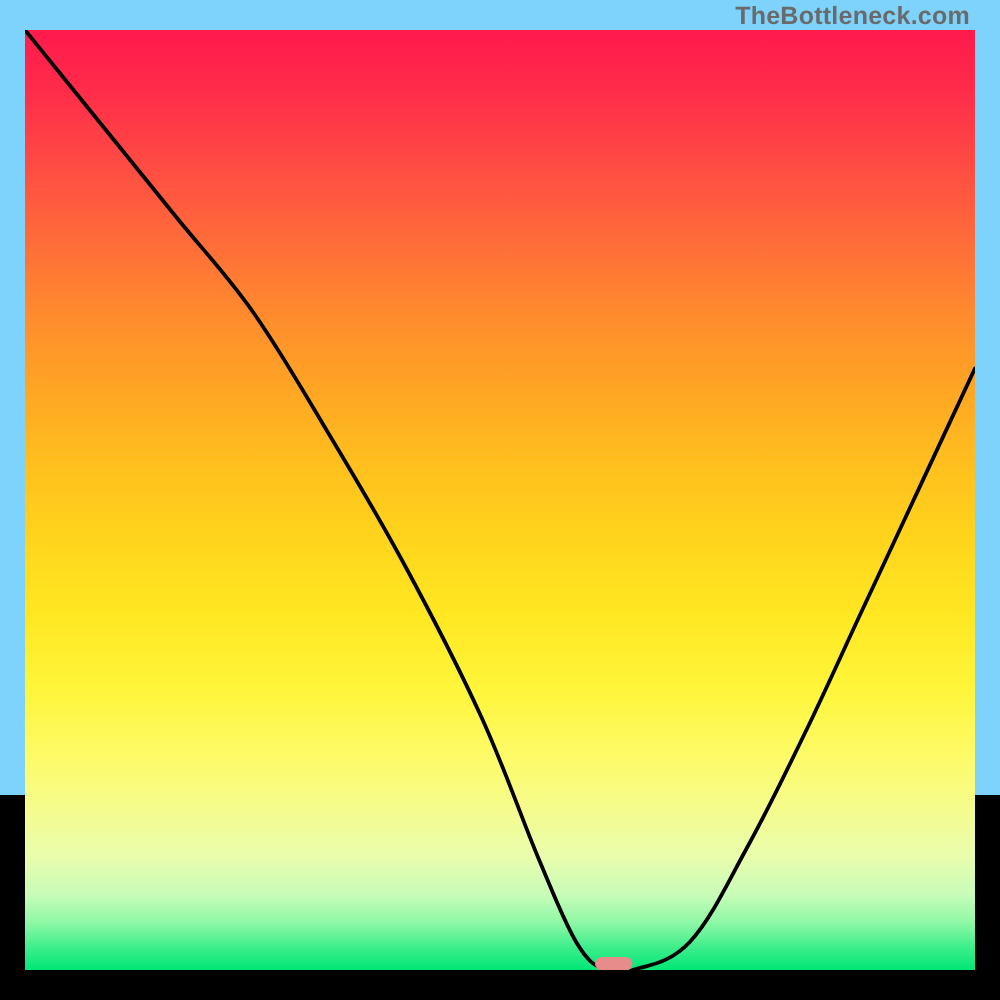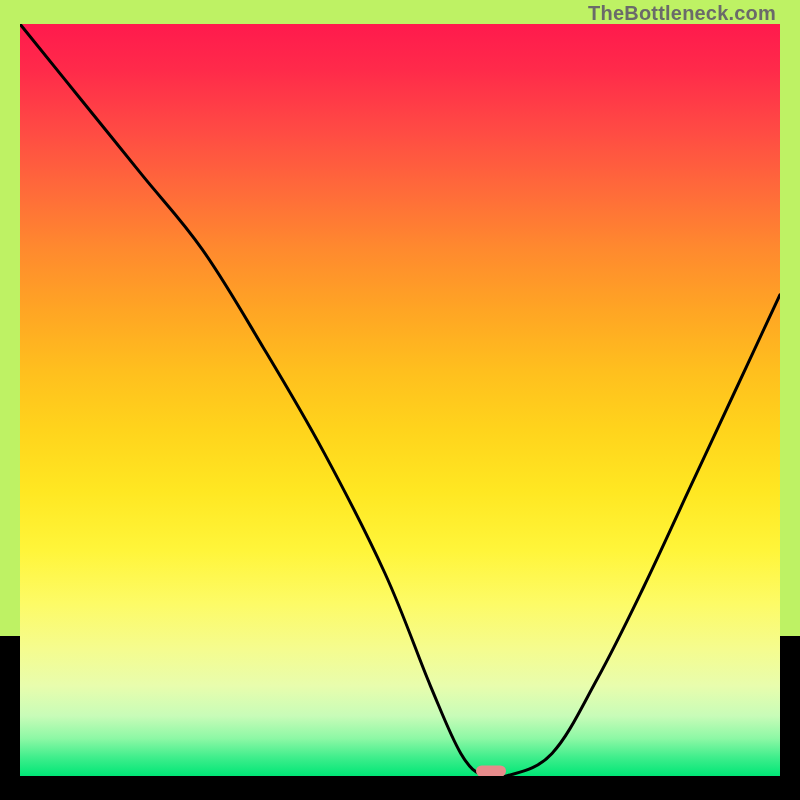--- a/index.html
+++ b/index.html
@@ -9,21 +9,21 @@
     height: 800px;
     background: #000;
     overflow: hidden;
   }
   .frame {
     position: absolute;
     left: 0;
     top: 0;
     width: 800px;
     height: 636px;
-    background: #bef264;
+    background: #7dd3fc;
   }
   .plot {
     position: absolute;
     left: 20px;
     top: 24px;
     width: 760px;
     height: 752px;
     overflow: hidden;
   }
   .gradient {

